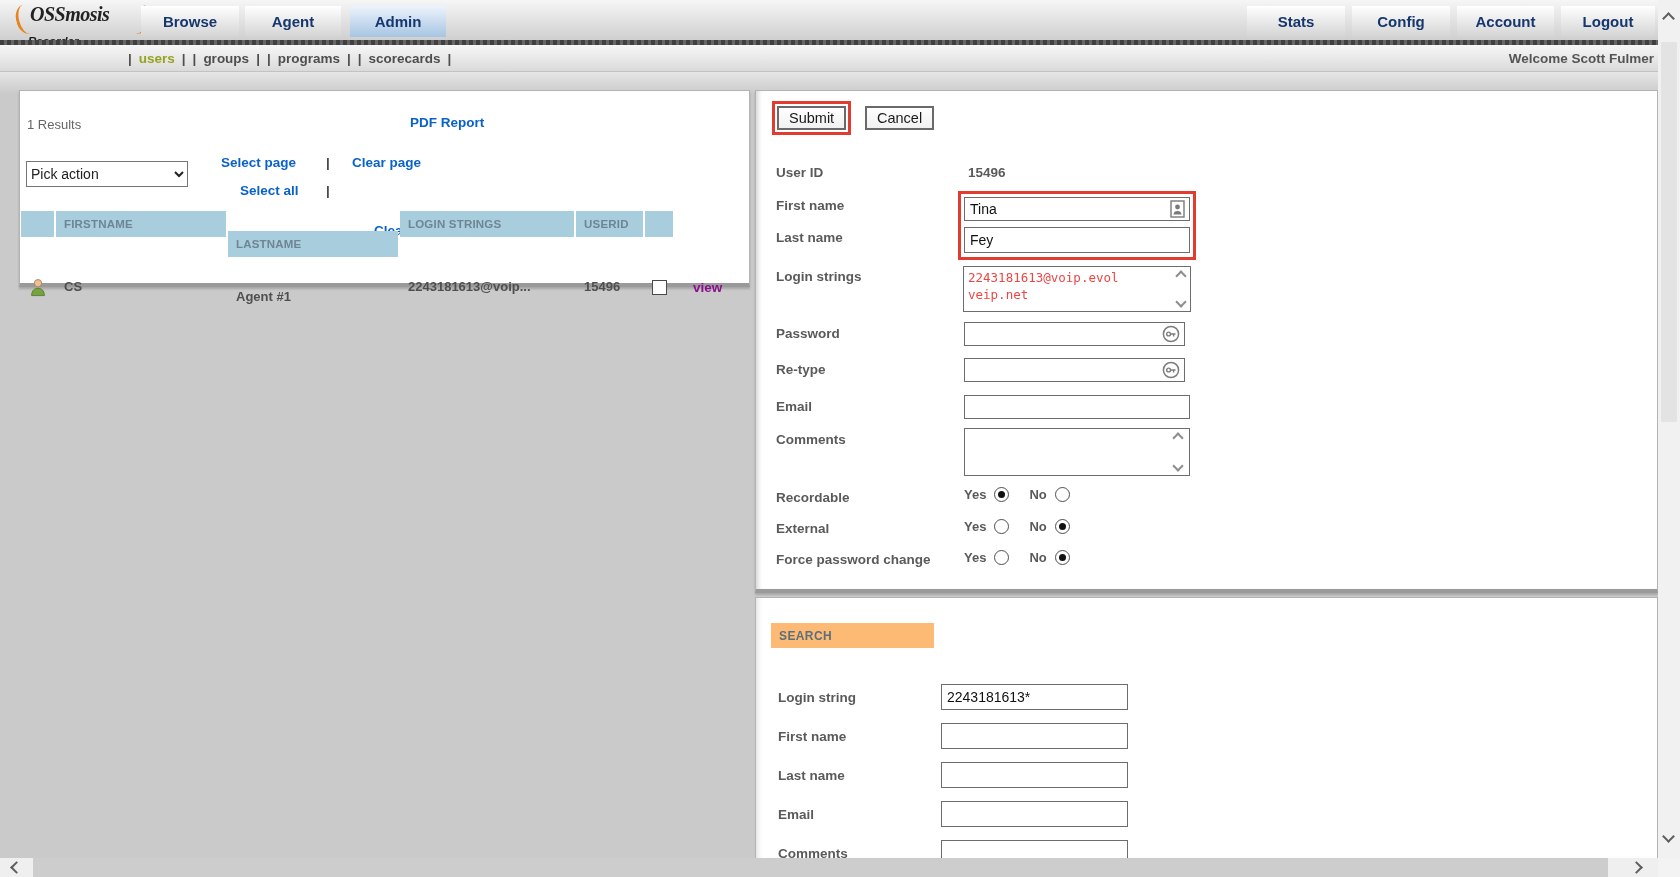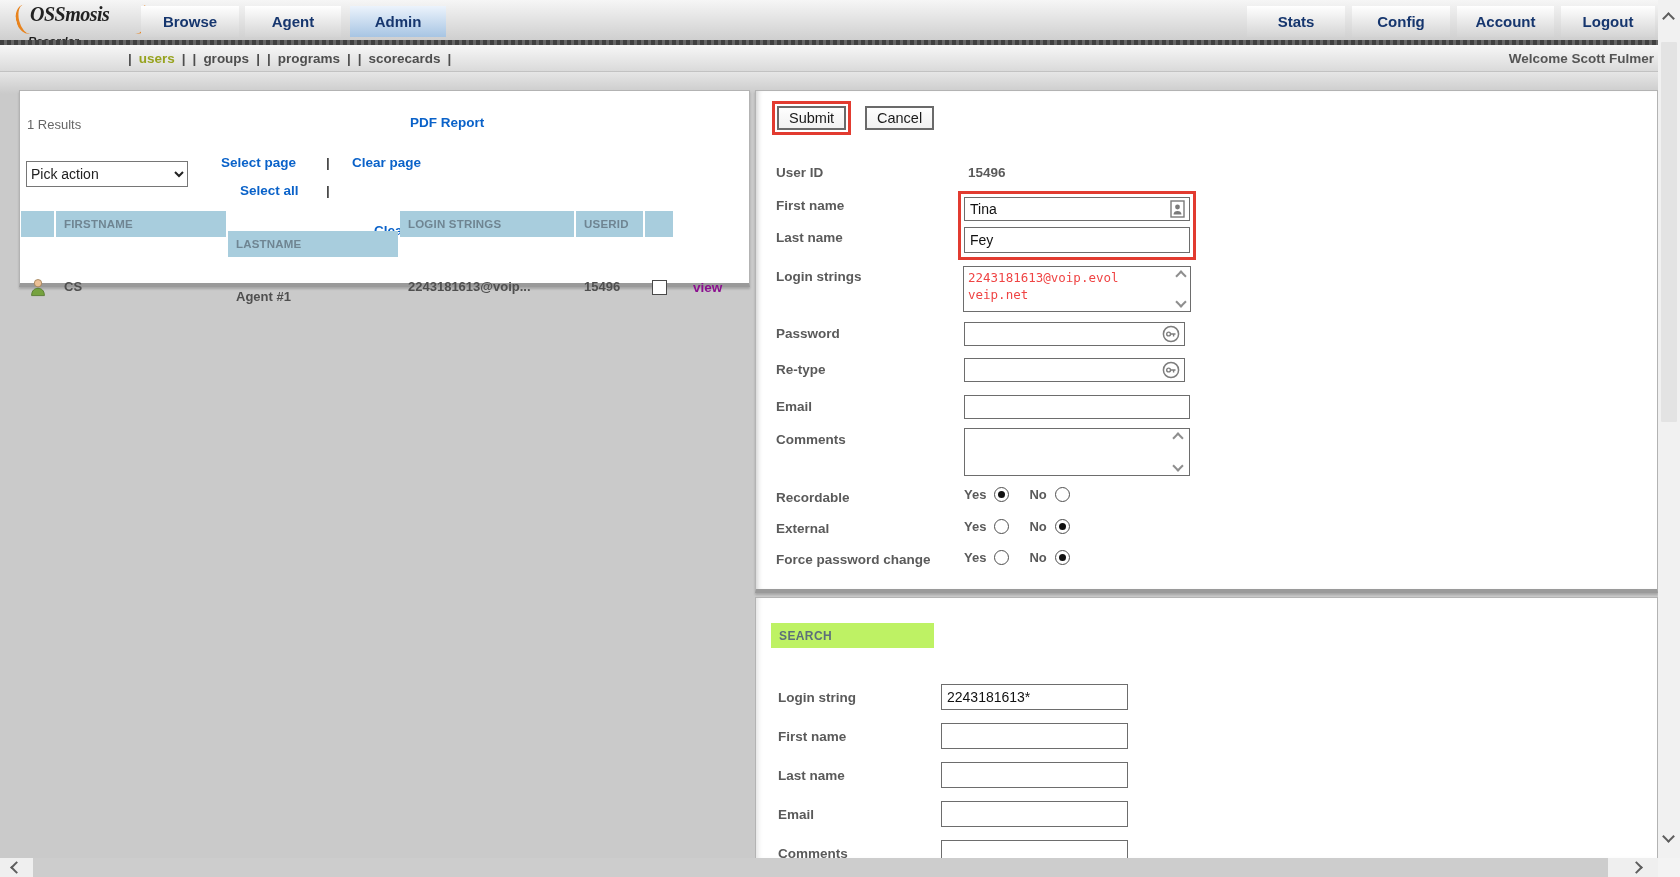--- a/index.html
+++ b/index.html
@@ -86,21 +86,21 @@
   .chev { display:inline-block; width:8px; height:8px; border-style:solid; border-color:#8e8e8e; border-width:2.2px 2.2px 0 0; }
   .chev.up { transform:rotate(-45deg); } .chev.down { transform:rotate(135deg); }
   .in-icon { position:absolute; pointer-events:none; }
   .radio-row { position:absolute; display:flex; align-items:center; gap:8px; }
   .radio-row .rlabel { font-weight:bold; font-size:13px; color:#5a5a5a; }
   .radio { width:15px; height:15px; border:1.6px solid #4f4f4f; border-radius:50%; background:#fff;
            display:inline-flex; align-items:center; justify-content:center; cursor:pointer; margin-right:12px; }
   .radio.checked::after { content:""; width:7px; height:7px; border-radius:50%; background:#111; }
 
   
-  .search-bar { position:absolute; left:15px; top:25px; width:163px; height:25px; background:#bef264;
+  .search-bar { position:absolute; left:15px; top:25px; width:163px; height:25px; background:#fdba74;
                 display:flex; align-items:center; padding-left:8px; font-weight:bold; font-size:12px;
                 color:#5d6f7a; letter-spacing:.4px; }
 
   
   .vscroll { position:absolute; right:0; top:0; width:22px; height:858px; background:#f1f1f1; }
   .vscroll .sb-chev { position:absolute; left:6px; }
   .vthumb { position:absolute; left:3px; top:42px; width:16px; height:380px; background:#e3e3e3; border-radius:1px; }
   .hscroll { position:absolute; left:0; top:858px; width:1658px; height:19px; background:#efefef; }
   .hthumb { position:absolute; left:33px; top:0; width:1575px; height:19px; background:#cdcdcd; }
   .corner { position:absolute; left:1658px; top:858px; width:22px; height:19px; background:#f3f3f3; }

